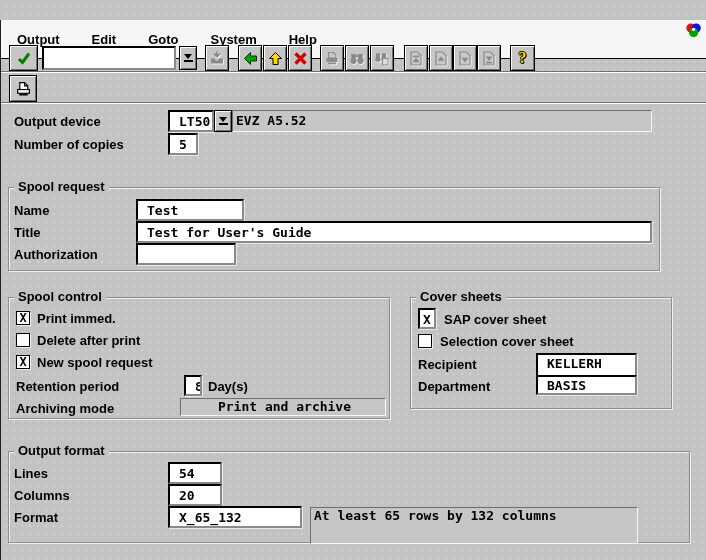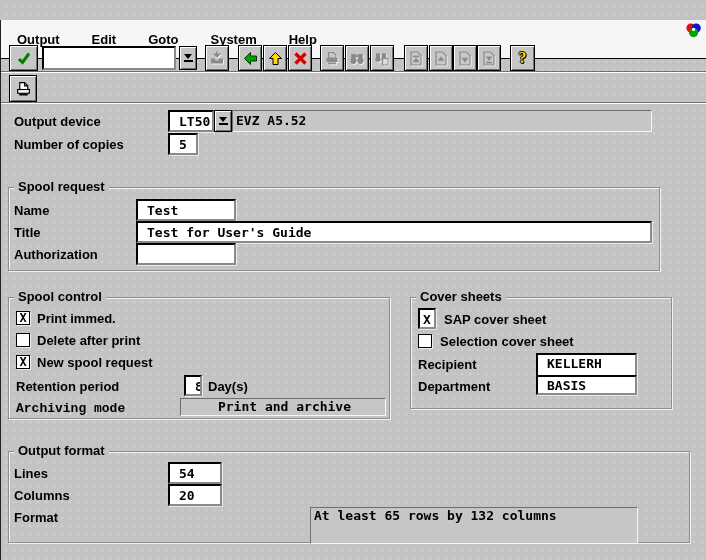--- a/index.html
+++ b/index.html
@@ -213,39 +213,39 @@
   </div>
   <div class="fro" style="left:232px;top:110px;width:420px;height:22px;line-height:20px;">EVZ A5.52</div>
 
   <span class="lbl" style="left:14px;top:137px;">Number of copies</span>
   <div class="fld" style="left:168px;top:133px;width:30px;height:22px;">5</div>
 
   <div class="group" style="left:8px;top:187px;width:652px;height:84px;">
     <span class="gtitle">Spool request</span>
   </div>
   <span class="lbl" style="left:14px;top:203px;">Name</span>
-  <div class="fld" style="left:136px;top:199px;width:100px;height:22px;">Test</div>
+  <div class="fld" style="left:136px;top:199px;width:108px;height:22px;">Test</div>
   <span class="lbl" style="left:14px;top:225px;">Title</span>
   <div class="fld" style="left:136px;top:221px;width:516px;height:22px;">Test for User's Guide</div>
   <span class="lbl" style="left:14px;top:247px;">Authorization</span>
   <div class="fld" style="left:136px;top:243px;width:100px;height:22px;"></div>
 
   <div class="group" style="left:8px;top:297px;width:382px;height:122px;">
     <span class="gtitle">Spool control</span>
   </div>
   <div class="cb" style="left:16px;top:311px;">X</div>
   <span class="lbl" style="left:37px;top:311px;">Print immed.</span>
   <div class="cb" style="left:16px;top:333px;"></div>
   <span class="lbl" style="left:37px;top:333px;">Delete after print</span>
   <div class="cb" style="left:16px;top:355px;">X</div>
   <span class="lbl" style="left:37px;top:355px;">New spool request</span>
   <span class="lbl" style="left:16px;top:379px;">Retention period</span>
   <div class="fld" style="left:184px;top:375px;width:18px;height:21px;">8</div>
   <span class="lbl" style="left:208px;top:379px;">Day(s)</span>
-  <span class="lbl" style="left:16px;top:401px;font-family:Liberation Mono, monospace;">Archiving mode</span>
+  <span class="lbl" style="left:16px;top:401px;">Archiving mode</span>
   <div class="fro" style="left:180px;top:398px;width:206px;height:18px;text-align:center;">Print and archive</div>
 
   <div class="group" style="left:410px;top:297px;width:262px;height:112px;">
     <span class="gtitle">Cover sheets</span>
   </div>
   <div class="fld" style="left:418px;top:308px;width:18px;height:21px;text-align:center;padding-left:0;">X</div>
   <span class="lbl" style="left:444px;top:312px;">SAP cover sheet</span>
   <div class="cb" style="left:418px;top:334px;"></div>
   <span class="lbl" style="left:440px;top:334px;">Selection cover sheet</span>
   <span class="lbl" style="left:418px;top:357px;">Recipient</span>
@@ -254,15 +254,16 @@
   <div class="fld" style="left:536px;top:375px;width:101px;height:20px;line-height:15px;">BASIS</div>
 
   <div class="group" style="left:8px;top:451px;width:682px;height:92px;">
     <span class="gtitle">Output format</span>
   </div>
   <span class="lbl" style="left:14px;top:466px;">Lines</span>
   <div class="fld" style="left:168px;top:462px;width:54px;height:22px;">54</div>
   <span class="lbl" style="left:14px;top:488px;">Columns</span>
   <div class="fld" style="left:168px;top:484px;width:54px;height:22px;">20</div>
   <span class="lbl" style="left:14px;top:510px;">Format</span>
+  <div class="fld" style="left:168px;top:506px;width:134px;height:22px;">X_65_132</div>
   <div class="fro" style="left:310px;top:507px;width:328px;height:37px;">At least 65 rows by 132 columns</div>
 
 </div>
 
 </body></html>

